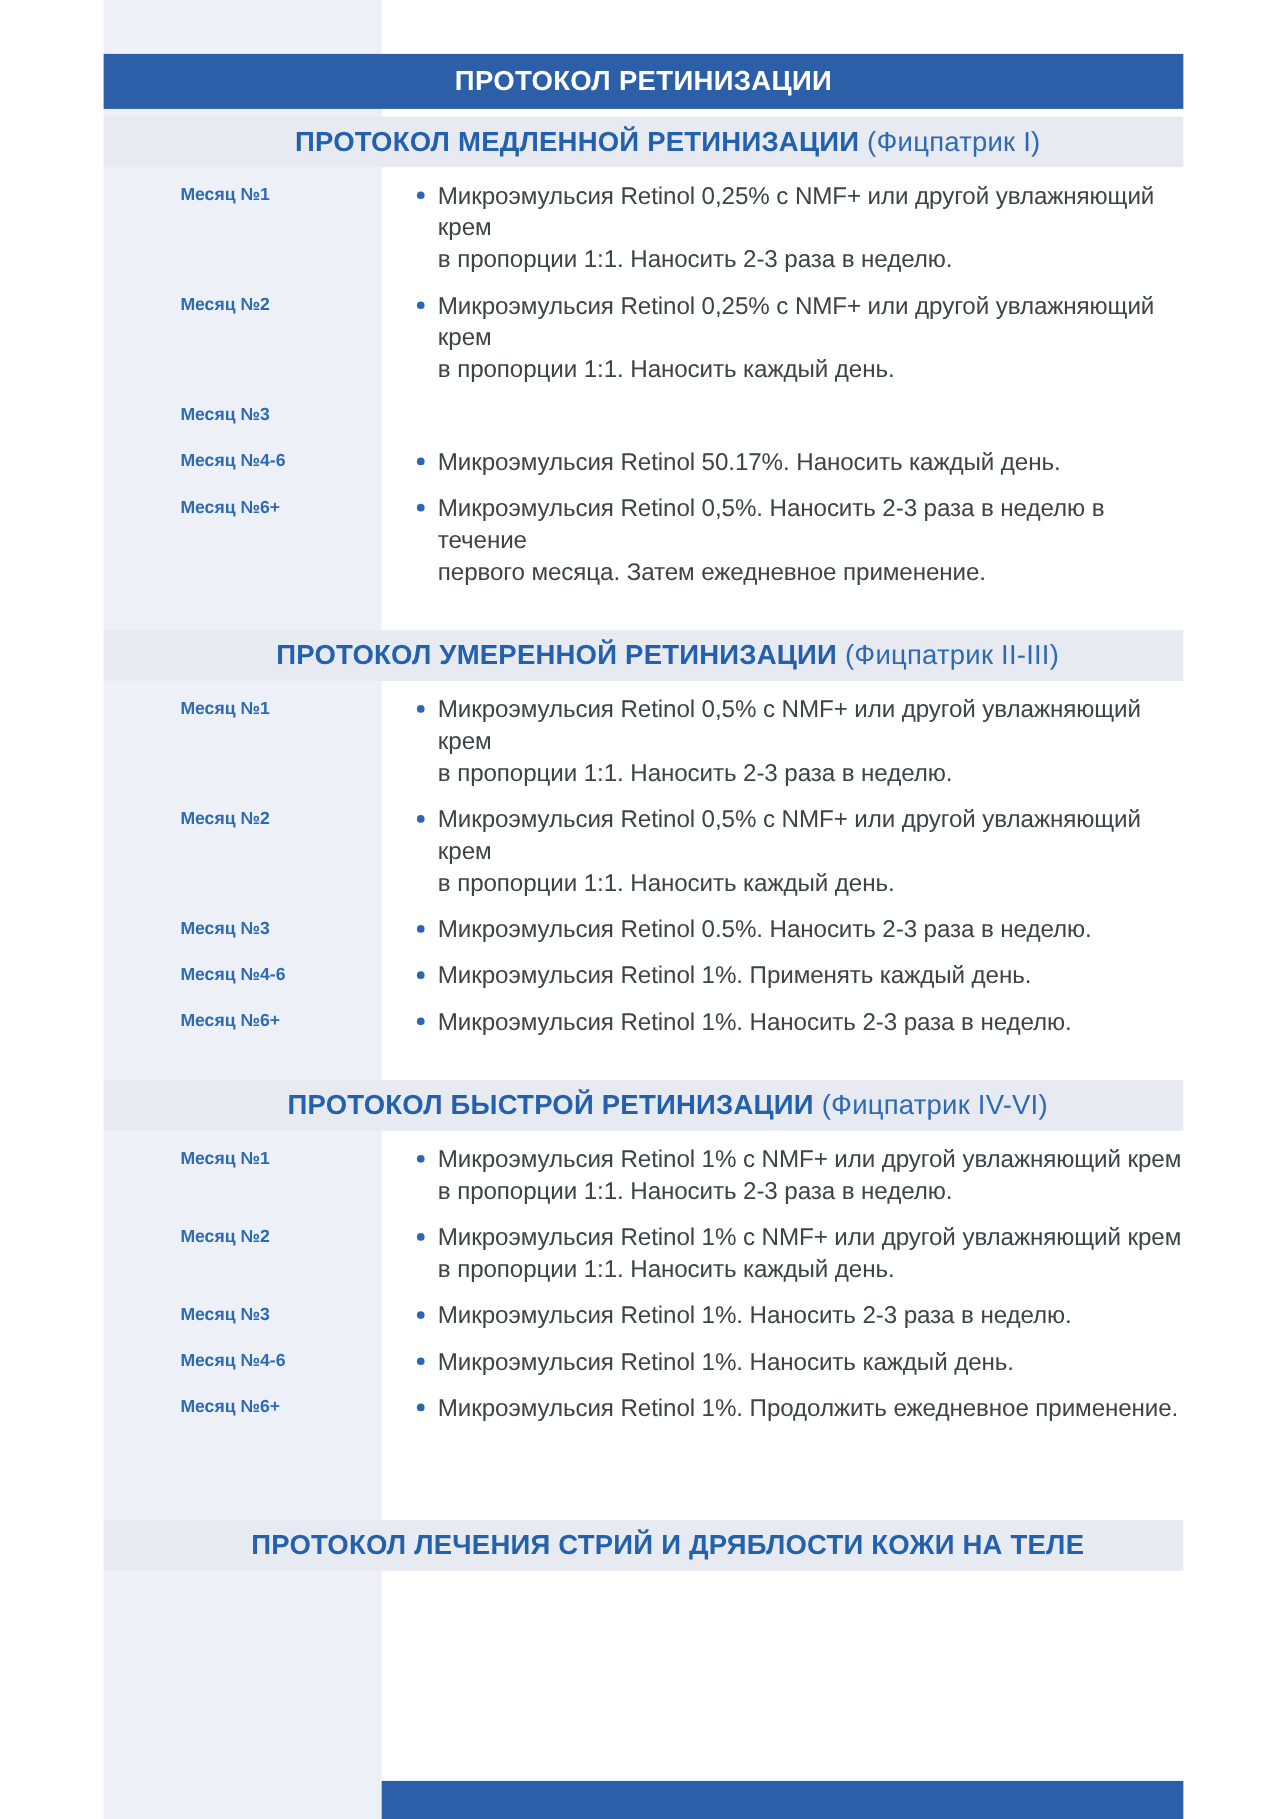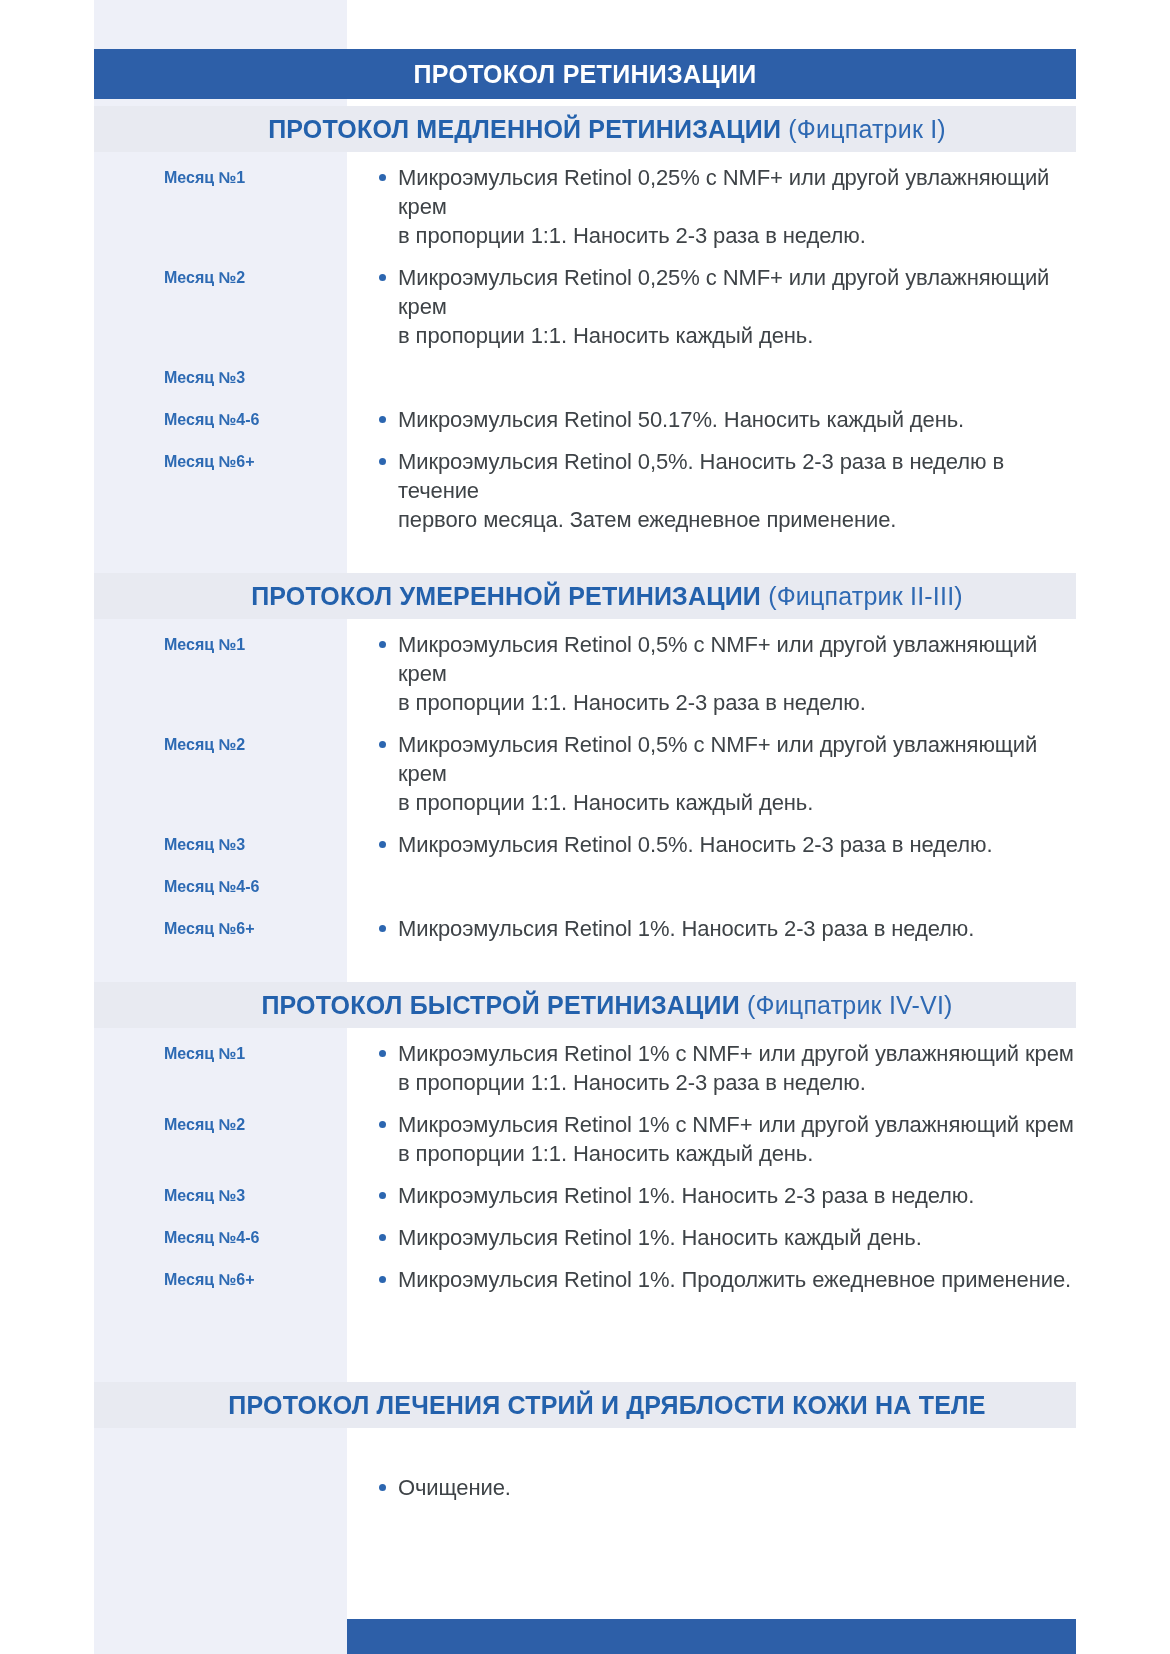--- a/index.html
+++ b/index.html
@@ -192,20 +192,24 @@
   <div class="protocol-row">
     <div class="row-label">Месяц №3</div>
     <div class="row-bullet">
       <span class="dot"></span>
       <span class="row-text">Микроэмульсия Retinol 0.5%. Наносить 2-3 раза в неделю.</span>
     </div>
   </div>
 
   <div class="protocol-row">
     <div class="row-label">Месяц №4-6</div>
+    <div class="row-bullet">
+      <span class="dot"></span>
+      <span class="row-text">Микроэмульсия Retinol 1%. Применять каждый день.</span>
+    </div>
   </div>
 
   <div class="protocol-row">
     <div class="row-label">Месяц №6+</div>
     <div class="row-bullet">
       <span class="dot"></span>
       <span class="row-text">Микроэмульсия Retinol 1%. Наносить 2-3 раза в неделю.</span>
     </div>
   </div>
 </div>
@@ -258,27 +262,20 @@
     </div>
   </div>
 </div>
   </section>
 
   <section class="protocol-section sec-4">
     <div class="section-band">
       <h2><span class="heading-main">ПРОТОКОЛ ЛЕЧЕНИЯ СТРИЙ И ДРЯБЛОСТИ КОЖИ НА ТЕЛЕ</span> </h2>
     </div>
     <div class="rows">
-  <div class="protocol-row">
-    <div class="row-label"></div>
-    <div class="row-bullet">
-      <span class="dot"></span>
-      <span class="row-text">Очищение.</span>
-    </div>
-  </div>
 
 </div>
   </section>
 </div>
   </div>
 
   <div class="footer-bar"></div>
 </div>
 
 </body></html>

